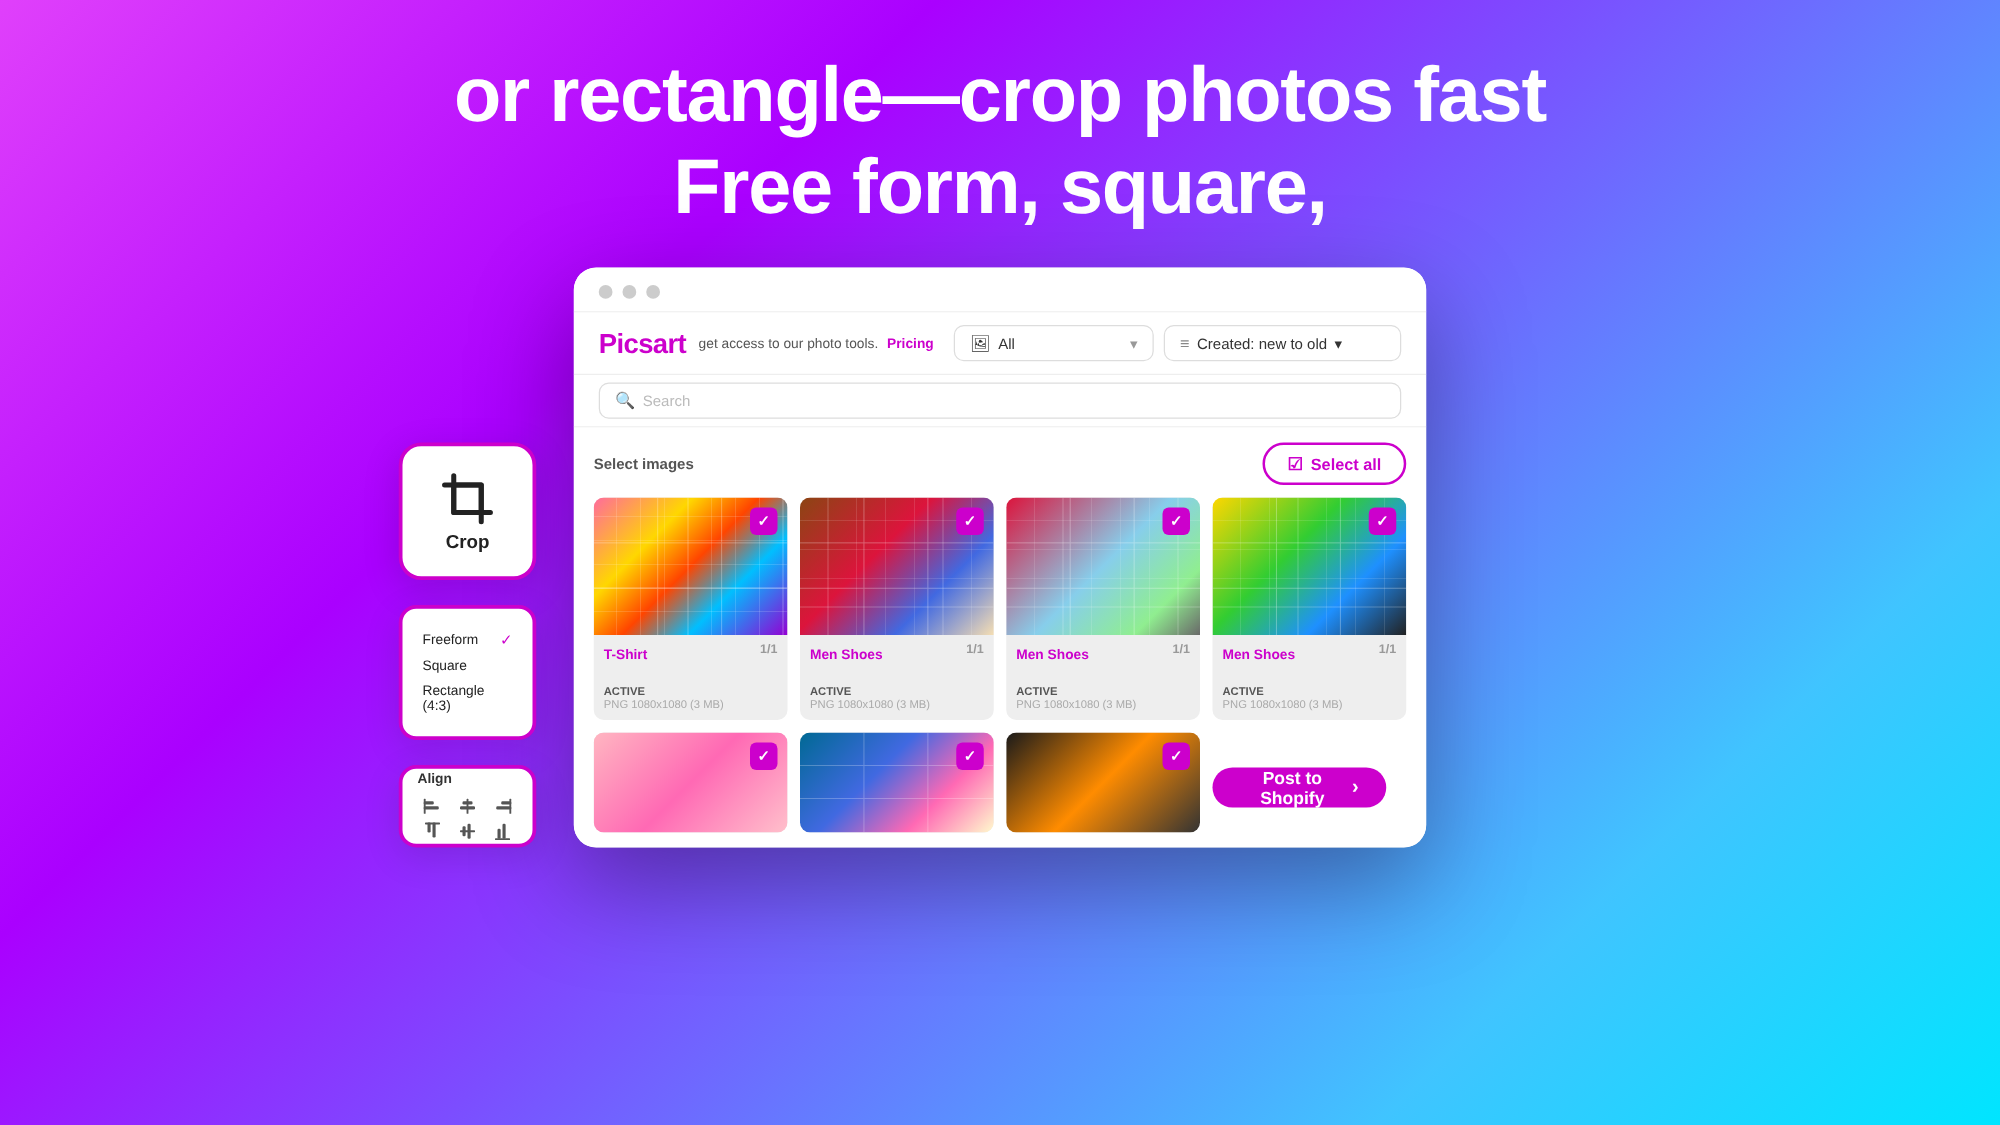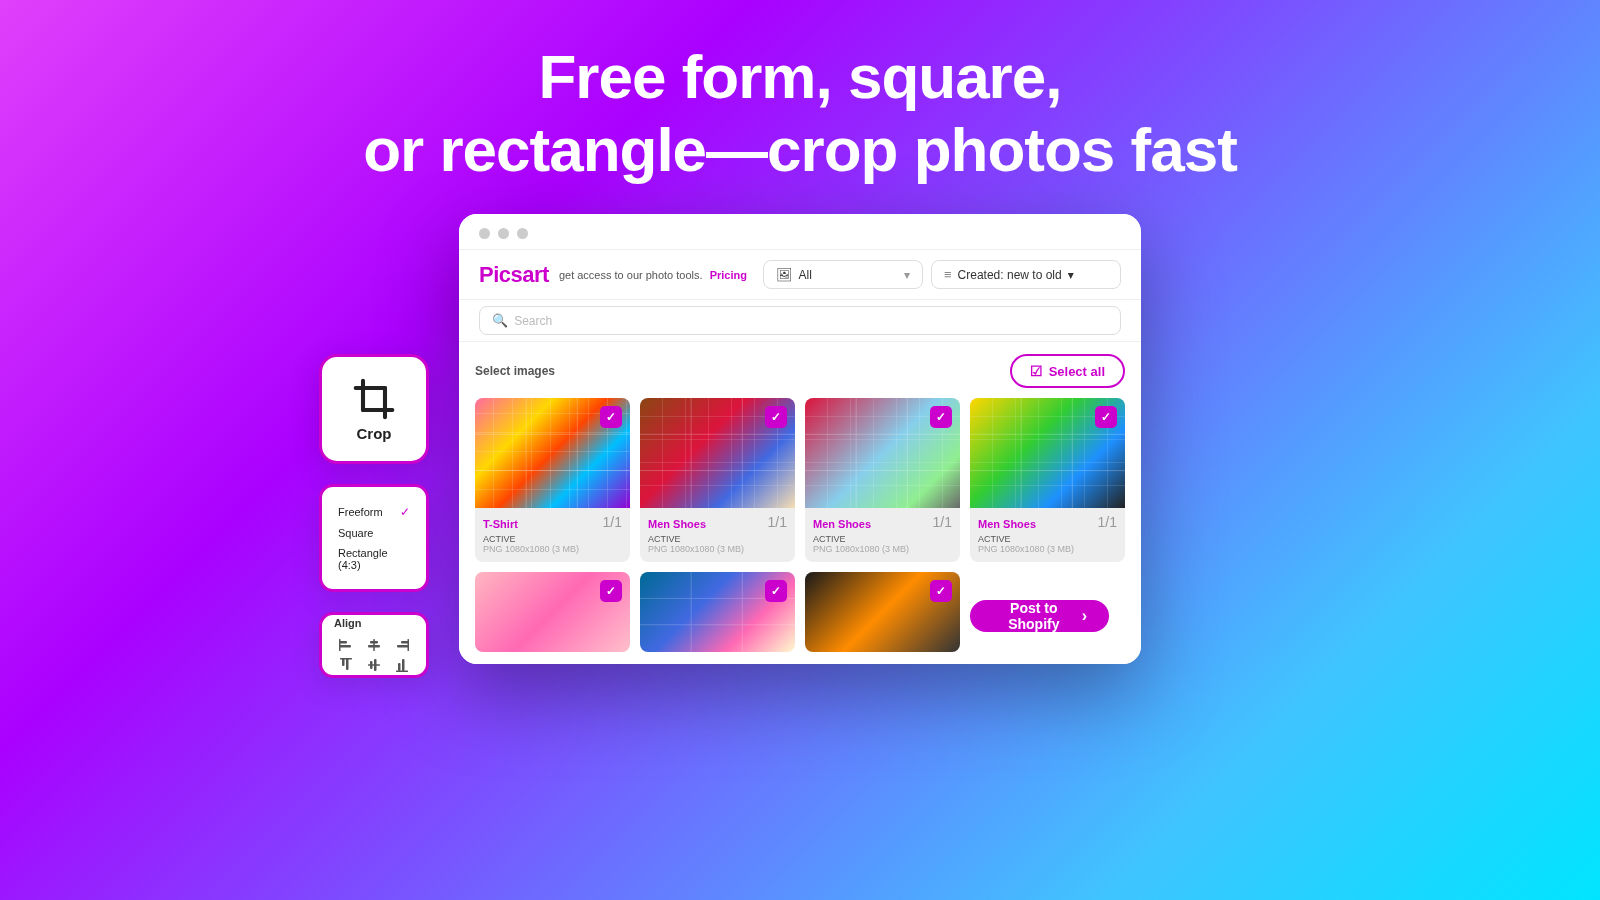--- a/index.html
+++ b/index.html
@@ -163,30 +163,31 @@
       padding: 6px 8px 8px;
     }
 
     .item-title {
       font-size: 11px;
       font-weight: 700;
       color: #cc00cc;
     }
 
     .item-count {
-      font-size: 14px;
+      font-size: 10px;
       color: #999;
       float: right;
+      font-weight: bold;
     }
 
     .item-status {
       font-size: 9px;
       color: #555;
-      font-weight: 400;
-      margin-top: 2px;
+      font-weight: 700;
+      margin-top: 16px;
     }
 
     .item-meta {
       font-size: 9px;
       color: #aaa;
     }
 
     
     .select-all-btn {
       display: flex;
@@ -394,22 +395,22 @@
       flex-direction: column;
       gap: 10px;
       z-index: 10;
     }
   </style>
 </head>
 <body>
 
 <div style="text-align:center; margin-bottom: 28px;">
   <div style="font-size:62px; font-weight:800; color:white; line-height:1.18; letter-spacing:-1px;">
+    <div>or rectangle—crop photos fast</div>
     <div>Free form, square,</div>
-    <div>or rectangle—crop photos fast</div>
   </div>
 </div>
 
 <div class="browser-wrapper">
 
   <div class="floating-panels-wrapper">
 
     <div class="crop-icon-box">
       <svg class="crop-svg" viewBox="0 0 24 24" fill="none" stroke="currentColor" stroke-width="2.2" stroke-linecap="round" stroke-linejoin="round">
         <polyline points="6 2 6 18 22 18"></polyline>

